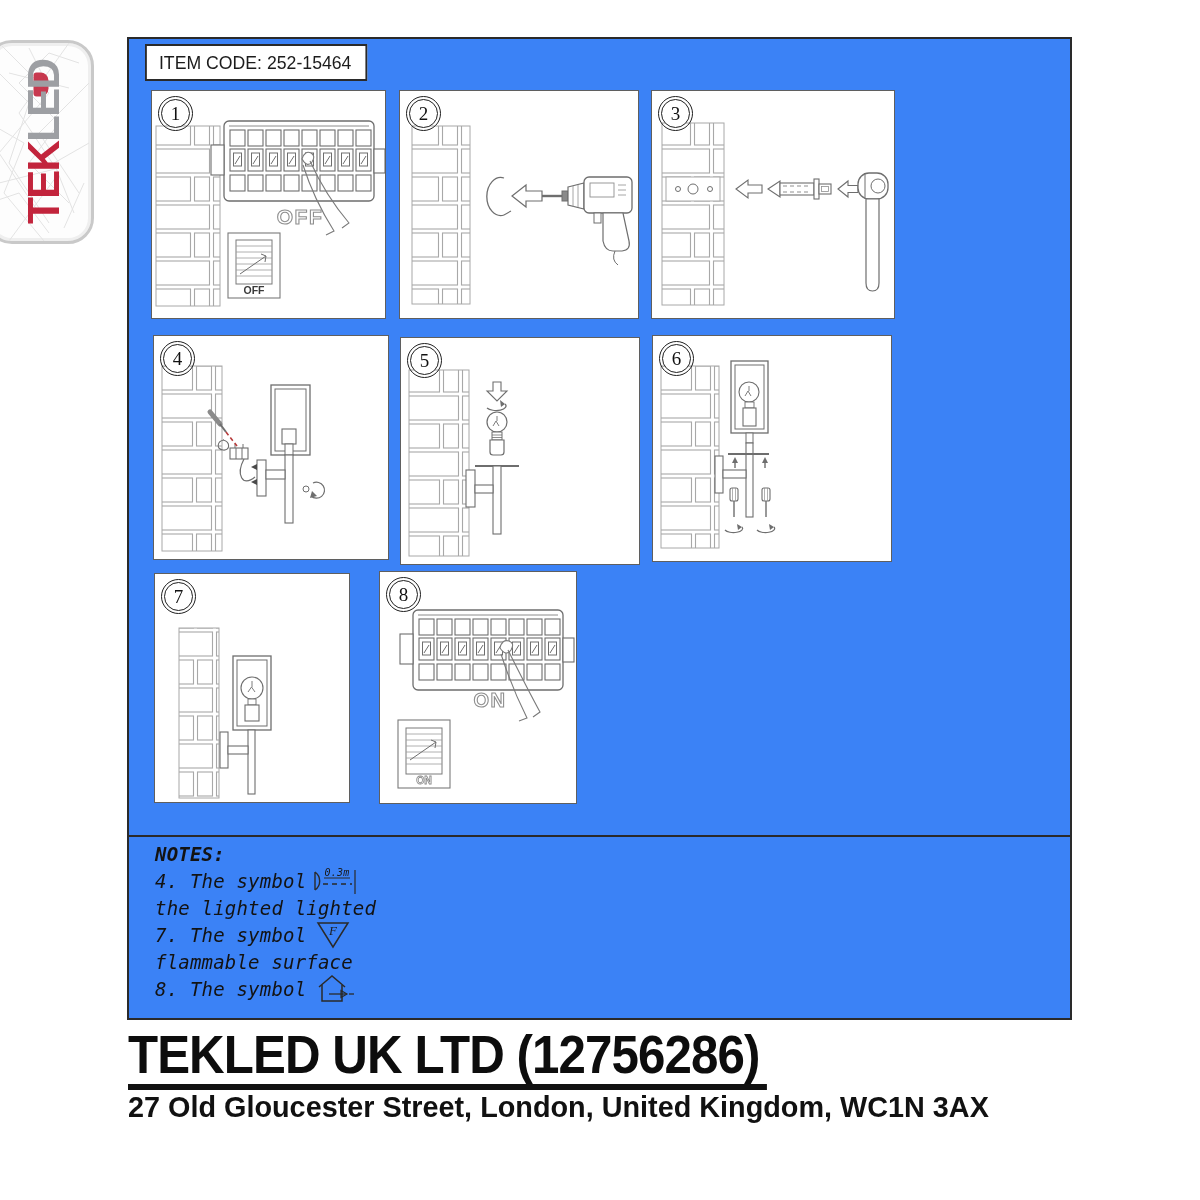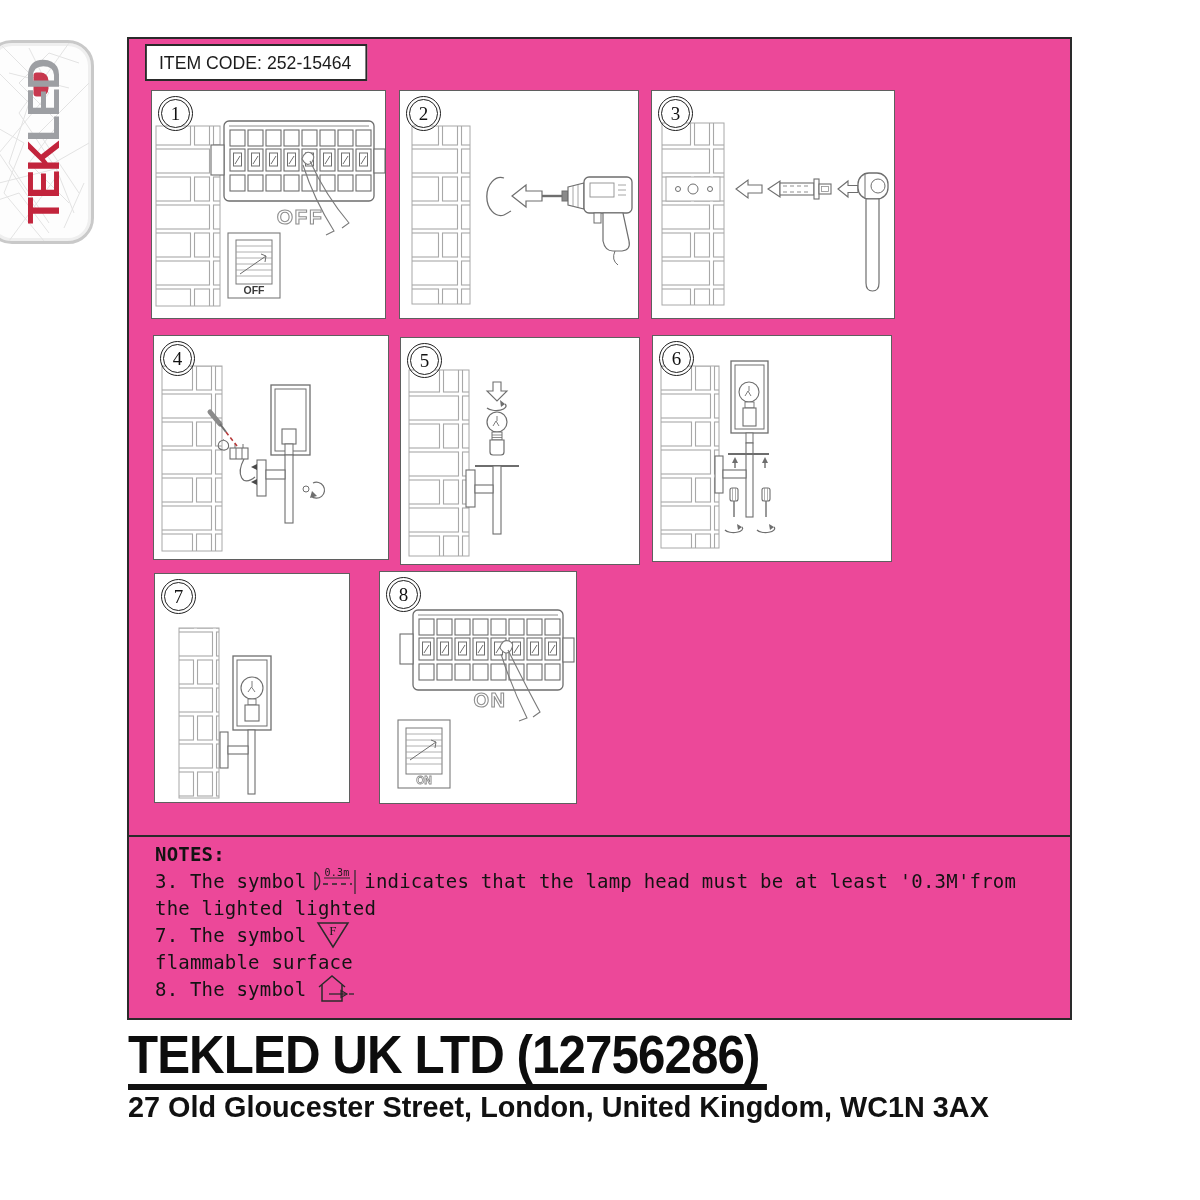--- a/index.html
+++ b/index.html
@@ -8,41 +8,41 @@
 
   
   .logo{position:absolute;left:-14px;top:40px;width:102px;height:198px;border:3px solid #c9c9c9;border-radius:26px;background:#fdfdfd;overflow:hidden;box-shadow:inset 0 0 0 3px #efefef;}
   .logo .crackle{position:absolute;left:0;top:0;}
   .logo .diode{position:absolute;top:34px;left:40px;width:24px;height:15px;background:#c2243c;border-radius:8px 8px 3px 3px;transform:rotate(90deg);opacity:.9;}
   .logo-text{position:absolute;top:50%;left:54%;transform:translate(-50%,-50%) rotate(-90deg);white-space:nowrap;font-weight:bold;font-size:44px;letter-spacing:-2px;z-index:2;font-family:"Liberation Sans",sans-serif;}
   .logo-text .tek{color:#c2243c;}
   .logo-text .led{color:#9d9fa3;}
 
   
-  .frame{position:absolute;left:127px;top:37px;width:941px;height:979px;border:2px solid #2a2a2a;background:#ec4899;}
+  .frame{position:absolute;left:127px;top:37px;width:941px;height:979px;border:2px solid #2a2a2a;background:#3b82f6;}
   .item-code{position:absolute;left:16px;top:5px;width:222px;height:33px;border:2px solid #2a2a2a;display:flex;align-items:center;padding-left:13px;font-size:19px;color:#1c1c1c;transform:scaleX(.93);transform-origin:left center;letter-spacing:0;background:#fff;}
 
   
   .panel{position:absolute;border:1.5px solid #5f5f5f;background:#fff;}
   .panel svg.art{position:absolute;left:0;top:0;}
   .pnum{position:absolute;left:9px;top:8px;width:27px;height:27px;border:1.6px solid #1f1f1f;border-radius:50%;outline:1.3px solid #1f1f1f;outline-offset:2.5px;display:flex;align-items:center;justify-content:center;font-family:"Liberation Serif",serif;font-size:19px;color:#111;background:#fff;z-index:2;}
 
   .p1{left:22px;top:51px;width:233px;height:227px;}
   .p2{left:270px;top:51px;width:238px;height:227px;}
   .p3{left:522px;top:51px;width:242px;height:227px;}
   .p4{left:24px;top:296px;width:234px;height:223px;}
   .p5{left:271px;top:298px;width:238px;height:226px;}
   .p6{left:523px;top:296px;width:238px;height:225px;}
   .p7{left:25px;top:534px;width:194px;height:228px;}
   .p8{left:250px;top:532px;width:196px;height:231px;}
 
   
   .divider{position:absolute;left:-2px;right:-2px;top:796px;border-top:2px solid #2a2a2a;}
   .notes{position:absolute;left:26px;top:801px;width:905px;font-family:"DejaVu Sans Mono",monospace;font-size:19px;color:#131313;letter-spacing:.2px;}
-  .nline{display:flex;align-items:center;height:27px;white-space:nowrap;}
+  .nline{display:flex;align-items:center;height:27px;white-space:nowrap;font-style:italic;}
   .nline svg{flex:none;}
   .ntitle{font-weight:bold;}
 
   
   .company{position:absolute;left:128px;top:1026px;font-size:53px;font-weight:bold;color:#0d0d0d;letter-spacing:-1px;border-bottom:6px solid #111;padding:0 8px 1px 0;transform:scaleX(.93);transform-origin:left top;white-space:nowrap;line-height:1.08;}
   .address{position:absolute;left:128px;top:1090px;font-size:30px;font-weight:bold;color:#111;transform:scaleX(.96);transform-origin:left top;white-space:nowrap;}
 </style>
 </head>
 <body>
 
@@ -286,29 +286,28 @@
         <path d="M26,162 h36 M26,168 h36 M26,174 h36 M26,180 h36 M26,186 h36 M26,192 h36" stroke="#9c9c9c" stroke-width="0.8" fill="none"></path>
         <path d="M30,188 L56,170 l-5,-2 M56,170 l-1,6" stroke="#6e6e6e" stroke-width="1" fill="none"></path>
         <text x="44" y="212" text-anchor="middle" font-family="Liberation Sans,sans-serif" font-weight="bold" font-size="10.5" fill="#ffffff" stroke="#8a8a8a" stroke-width="0.8">ON</text>
       </svg>
     </div>
 
     <div class="divider"></div>
     <div class="notes">
       <div class="nline ntitle">NOTES:</div>
       <div class="nline">
-        <span>3. The symbol</span>
+        <span>4. The symbol</span>
         <svg width="54" height="30" viewBox="0 0 54 30" style="margin:0 2px;">
           <path d="M7,6 v18 M7,6 a11,11 0 0 1 0,18" fill="none" stroke="#2a2a2a" stroke-width="1.4"></path>
           <path d="M15,18 h29" stroke="#2a2a2a" stroke-width="1.3" stroke-dasharray="5 4" fill="none"></path>
           <path d="M16,12 h26" stroke="#2a2a2a" stroke-width="1" fill="none"></path>
           <path d="M47,4 v24" stroke="#2a2a2a" stroke-width="1.2" fill="none"></path>
           <text x="29" y="10" text-anchor="middle" font-family="DejaVu Sans Mono,monospace" font-size="10" fill="#1a1a1a">0.3m</text>
         </svg>
-        <span>indicates that the lamp head must be at least '0.3M'from</span>
       </div>
       <div class="nline">the lighted lighted</div>
       <div class="nline">
         <span>7. The symbol</span>
         <svg width="36" height="30" viewBox="0 0 36 30" style="margin:0 9px;">
           <polygon points="3,3 33,3 18,27" fill="none" stroke="#2a2a2a" stroke-width="1.5"></polygon>
           <text x="18" y="15" text-anchor="middle" font-family="Liberation Serif,serif" font-size="13" fill="#1a1a1a">F</text>
         </svg>
       </div>
       <div class="nline">flammable surface</div>

